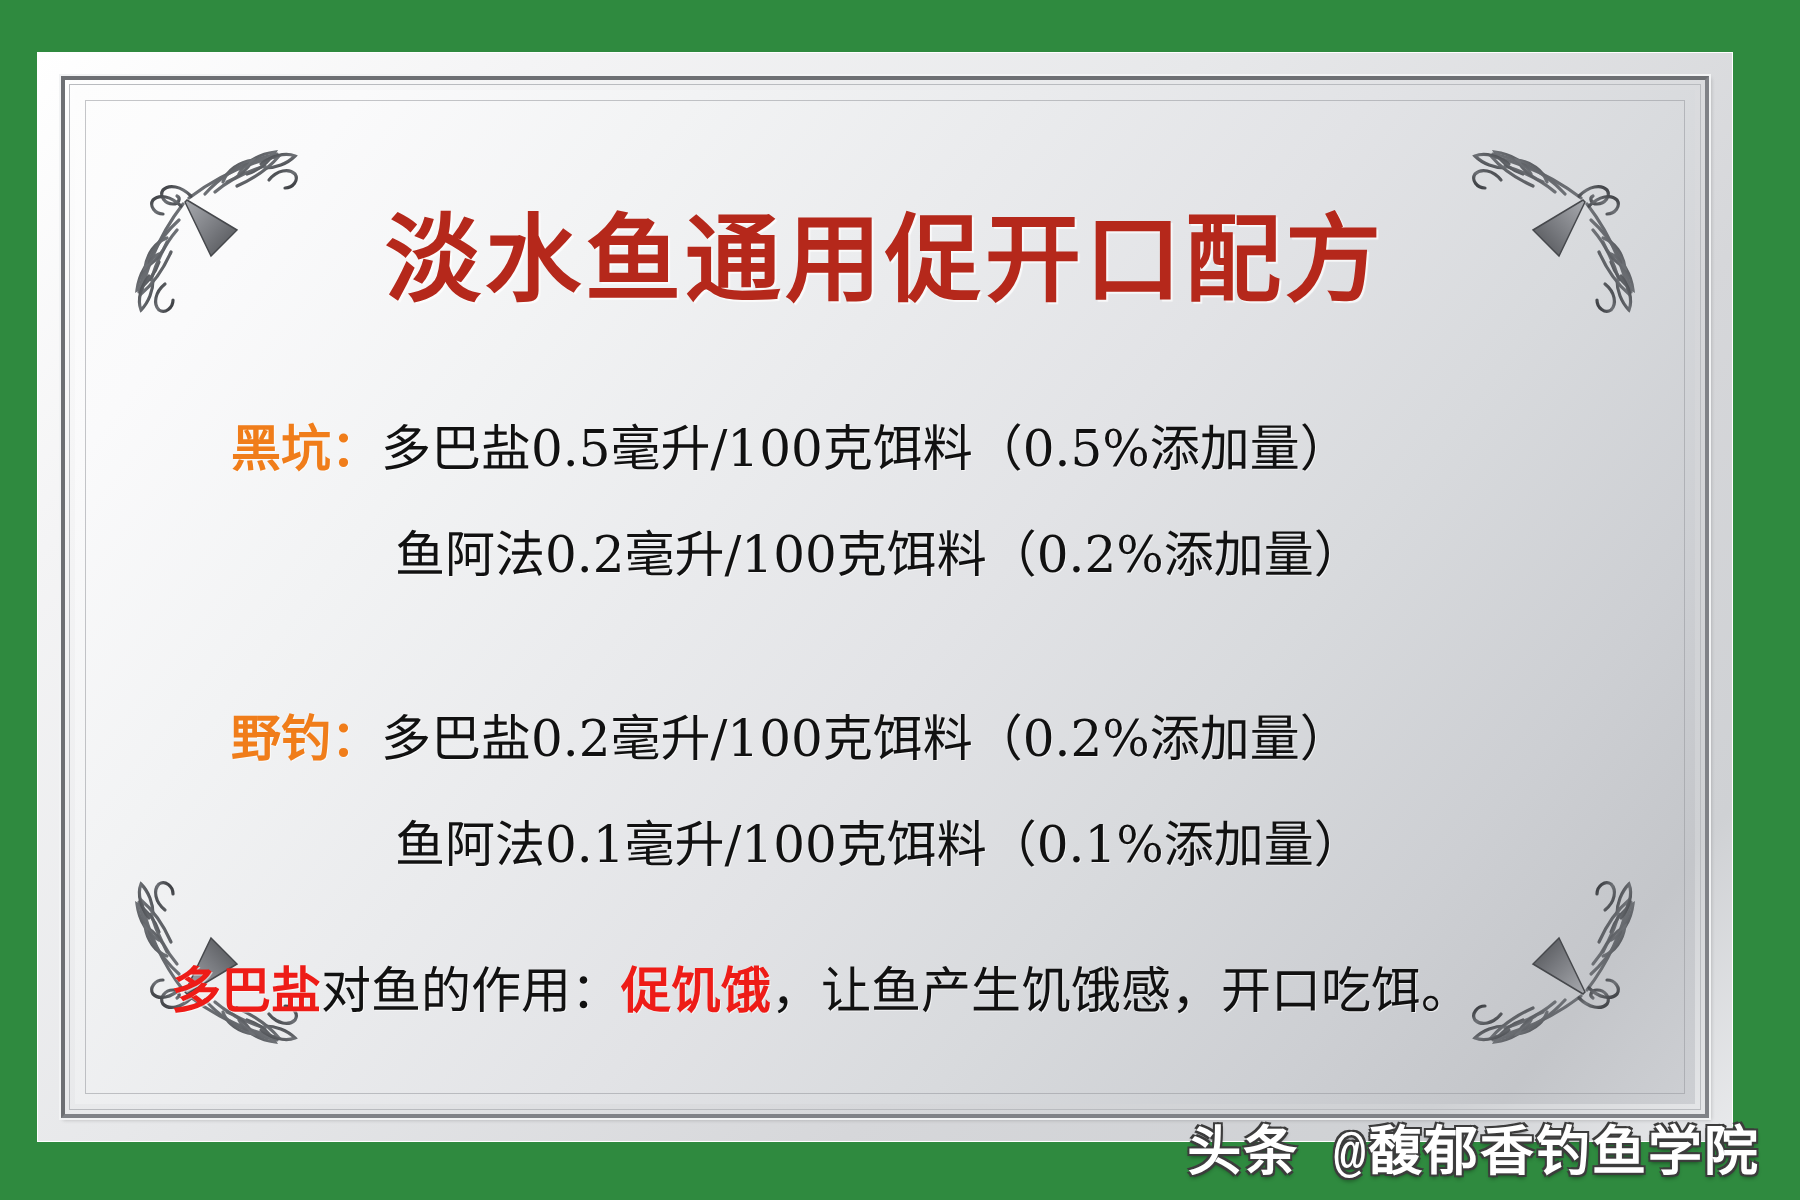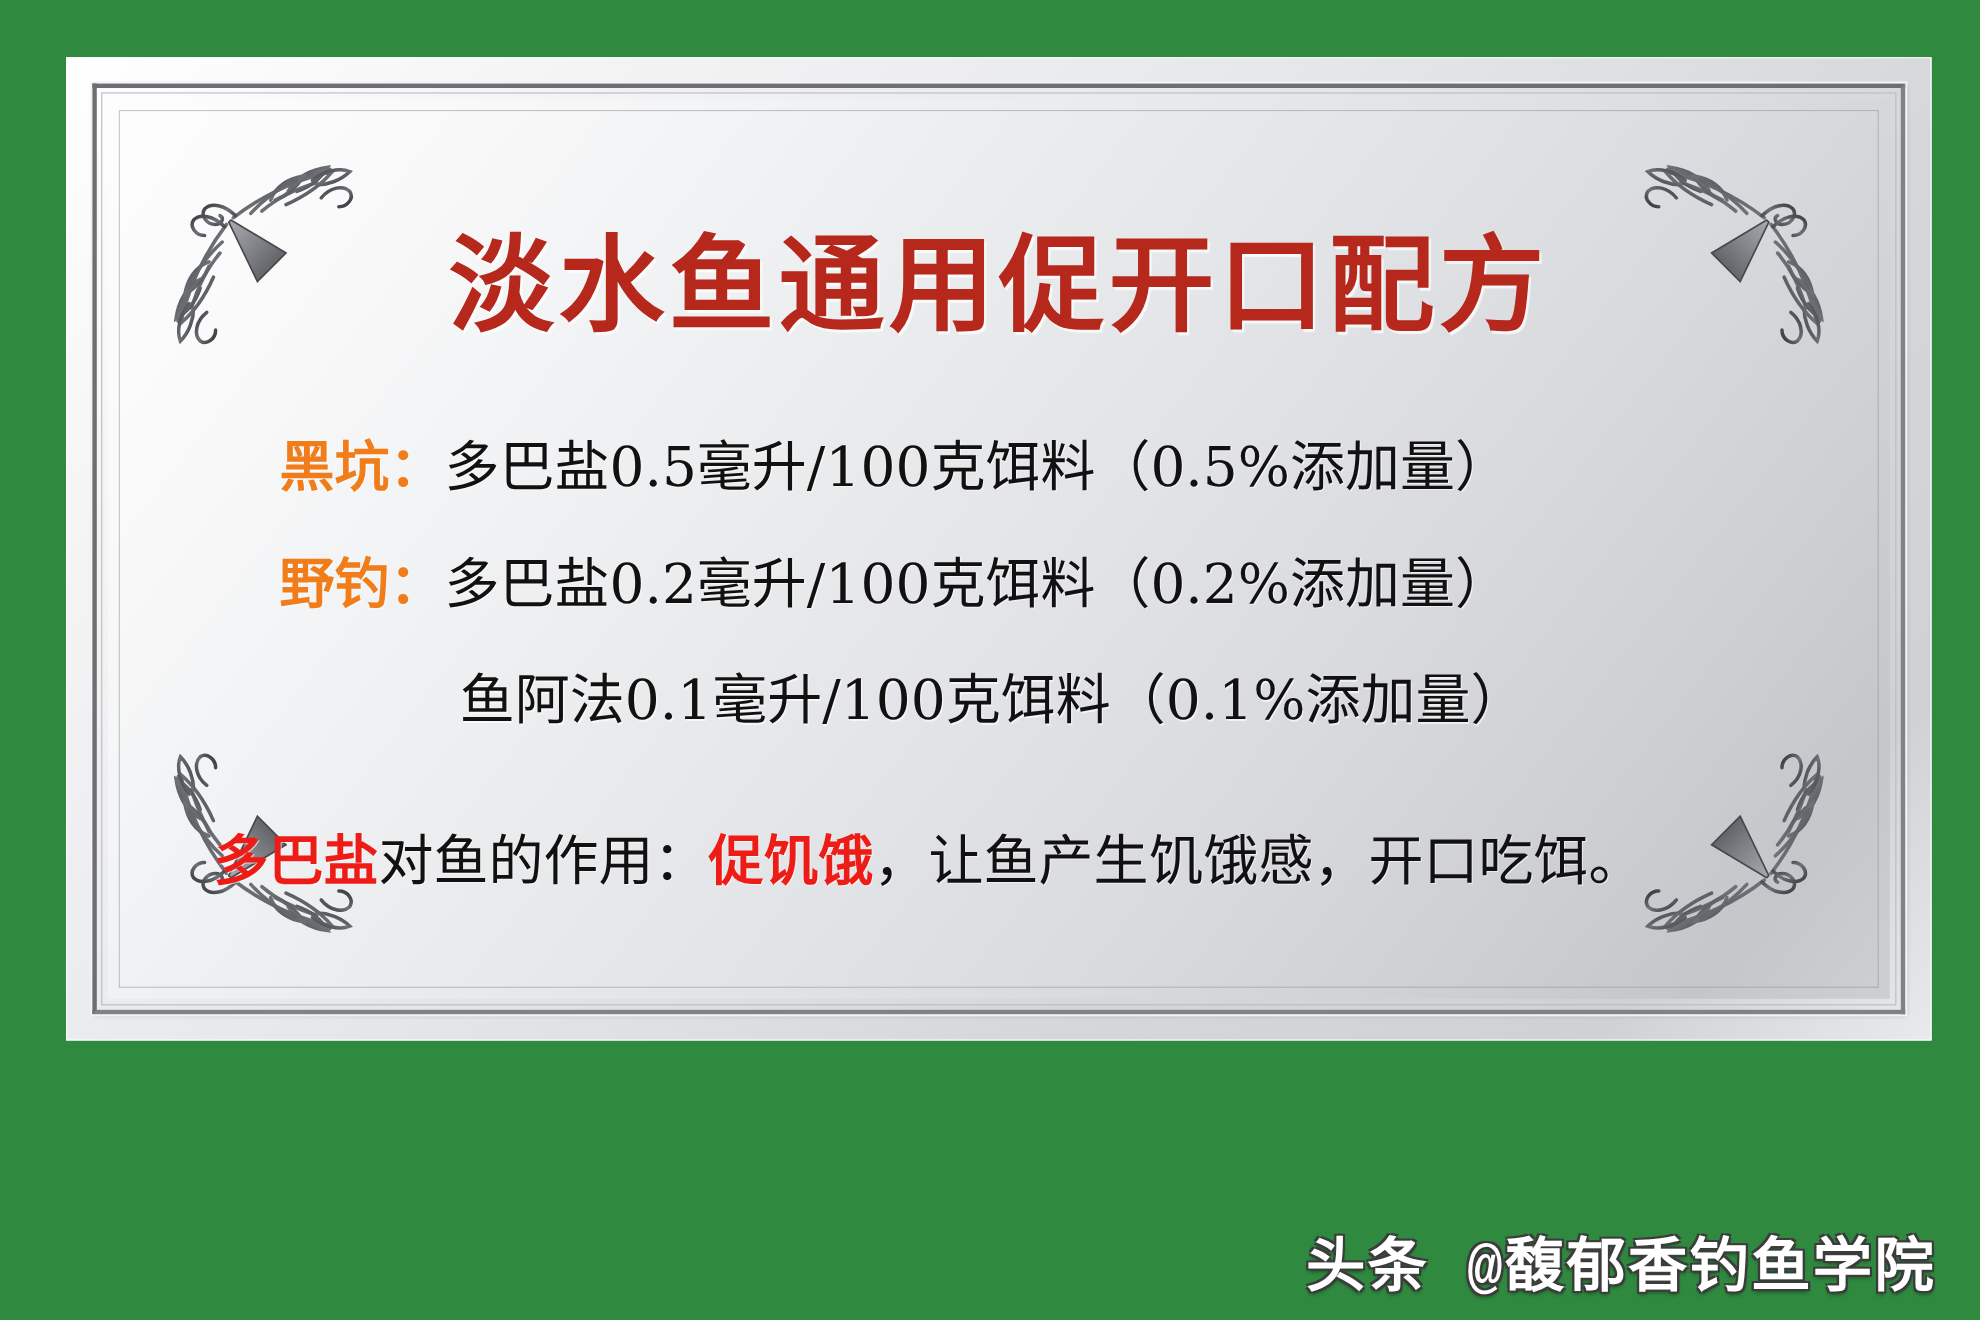--- a/index.html
+++ b/index.html
@@ -9,22 +9,22 @@
     font-family:"Liberation Serif","DejaVu Serif",serif;
     background:#2f8a3f;
   }
   #poster{
     position:relative;width:1800px;height:1200px;
     background:#2f8a3f;
   }
 
   
   .frame-outer{
-    position:absolute;left:60px;top:52px;
-    width:1696px;height:894px;
+    position:absolute;left:37px;top:52px;
+    width:1696px;height:1090px;
     background:linear-gradient(135deg,#ffffff 0%,#f4f4f5 18%,#e7e8ea 42%,#d6d7da 68%,#cfd1d4 88%,#e9eaec 100%);
     box-shadow:0 0 0 1px #ffffff inset;
   }
   
   .frame-bevel{
     position:absolute;left:24px;top:24px;right:24px;bottom:24px;
     border-top:4px solid #6d6f73;
     border-left:4px solid #6d6f73;
     border-right:4px solid #808287;
     border-bottom:4px solid #808287;
@@ -73,21 +73,21 @@
   .rows{
     position:absolute;left:108px;right:90px;top:310px;
   }
   .row{
     font-size:50px;line-height:1.0;
     color:#111;
     white-space:nowrap;
     font-family:"DejaVu Serif","Liberation Serif",serif;
     text-shadow:1px 1px 0 rgba(255,255,255,.6);
   }
-  .row.r1{margin-left:48px;  margin-bottom:56px;}
+  .row.r1{margin-left:48px;  margin-bottom:56px;margin-top:24px;}
   .row.r2{margin-left:212px; margin-bottom:134px;}
   .row.r3{margin-left:48px;  margin-bottom:56px;}
   .row.r4{margin-left:212px; margin-bottom:96px;}
   .row.r5{margin-left:-12px; margin-bottom:48px;}
   .row.r6{margin-left:-12px;}
 
   .lbl-orange{color:#f07d1a;font-weight:700;}
   .em-red{color:#ee1c17;font-weight:700;}
   .blk{color:#111;}
 
@@ -221,20 +221,23 @@
       <div class="content">
 
         <div class="title">淡水鱼通用促开口配方</div>
 
         <div class="rows">
 
           <div class="row r1">
             <span class="lbl-orange">黑坑：</span><span class="blk">多巴盐0.5毫升/100克饵料（0.5%添加量）</span>
           </div>
 
+          <div class="row r2">
+            <span class="blk">鱼阿法0.2毫升/100克饵料（0.2%添加量）</span>
+          </div>
 
           <div class="row r3">
             <span class="lbl-orange">野钓：</span><span class="blk">多巴盐0.2毫升/100克饵料（0.2%添加量）</span>
           </div>
 
           <div class="row r4">
             <span class="blk">鱼阿法0.1毫升/100克饵料（0.1%添加量）</span>
           </div>
 
           <div class="row r5">

